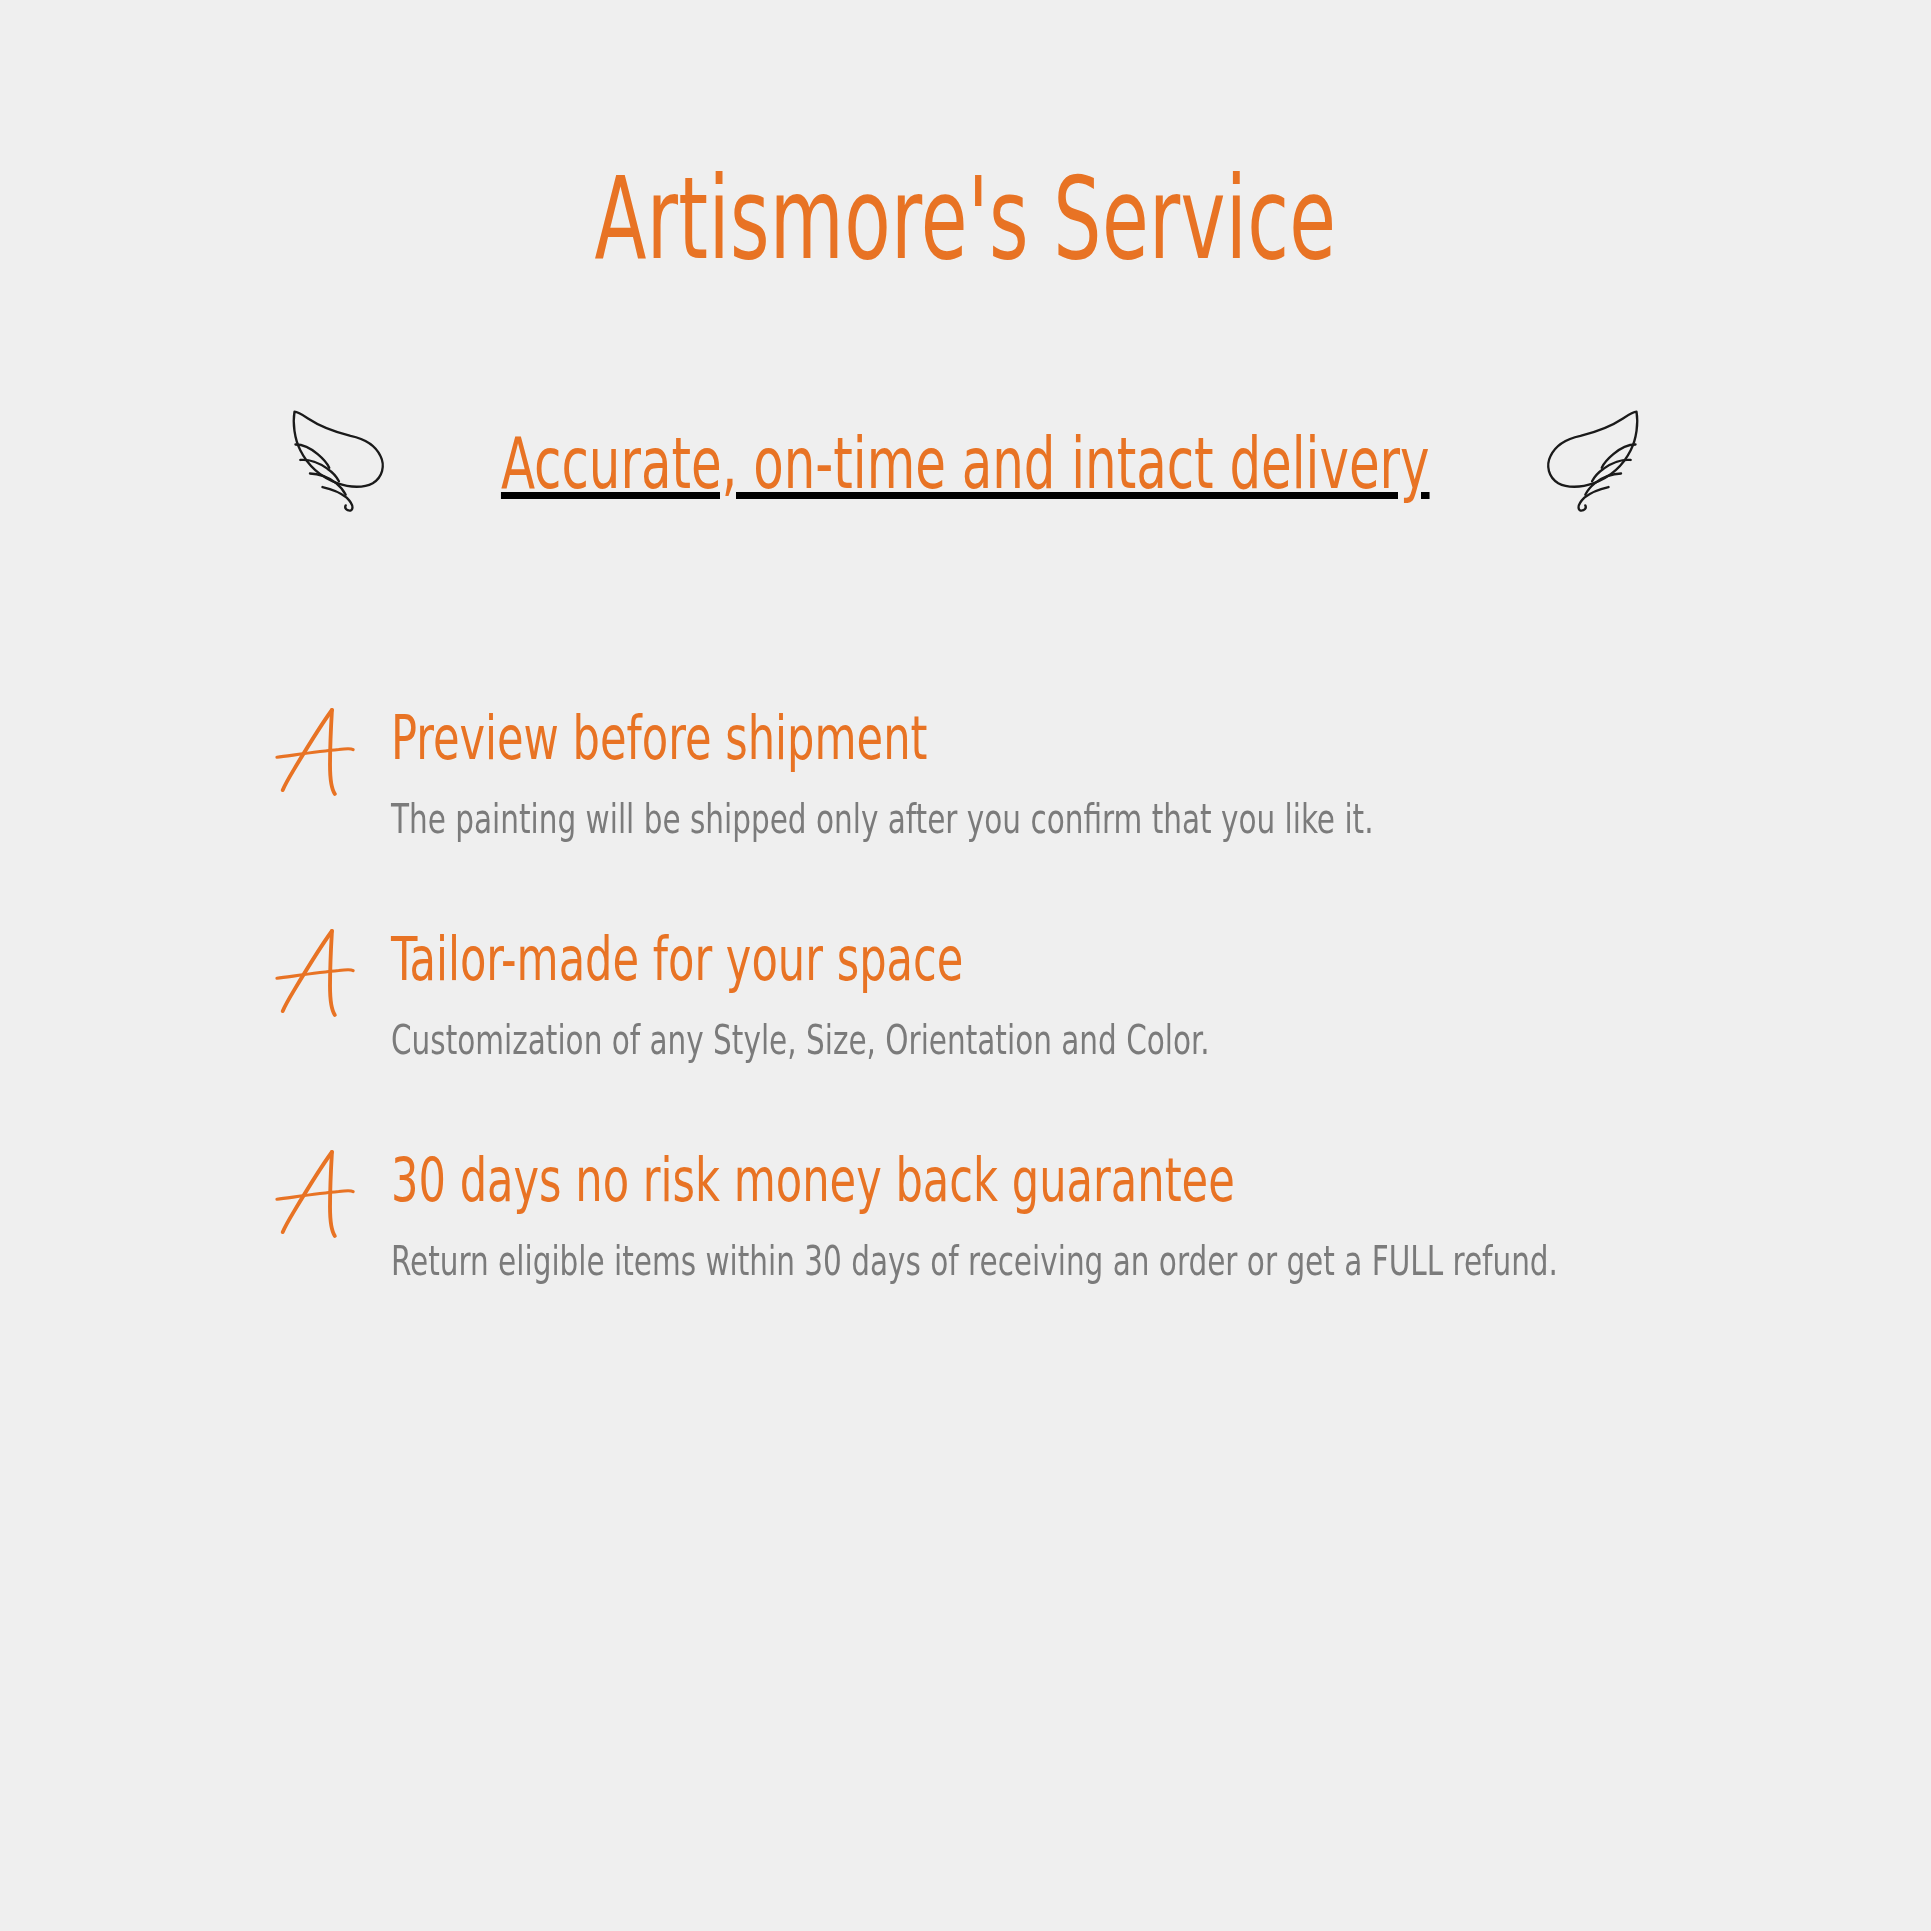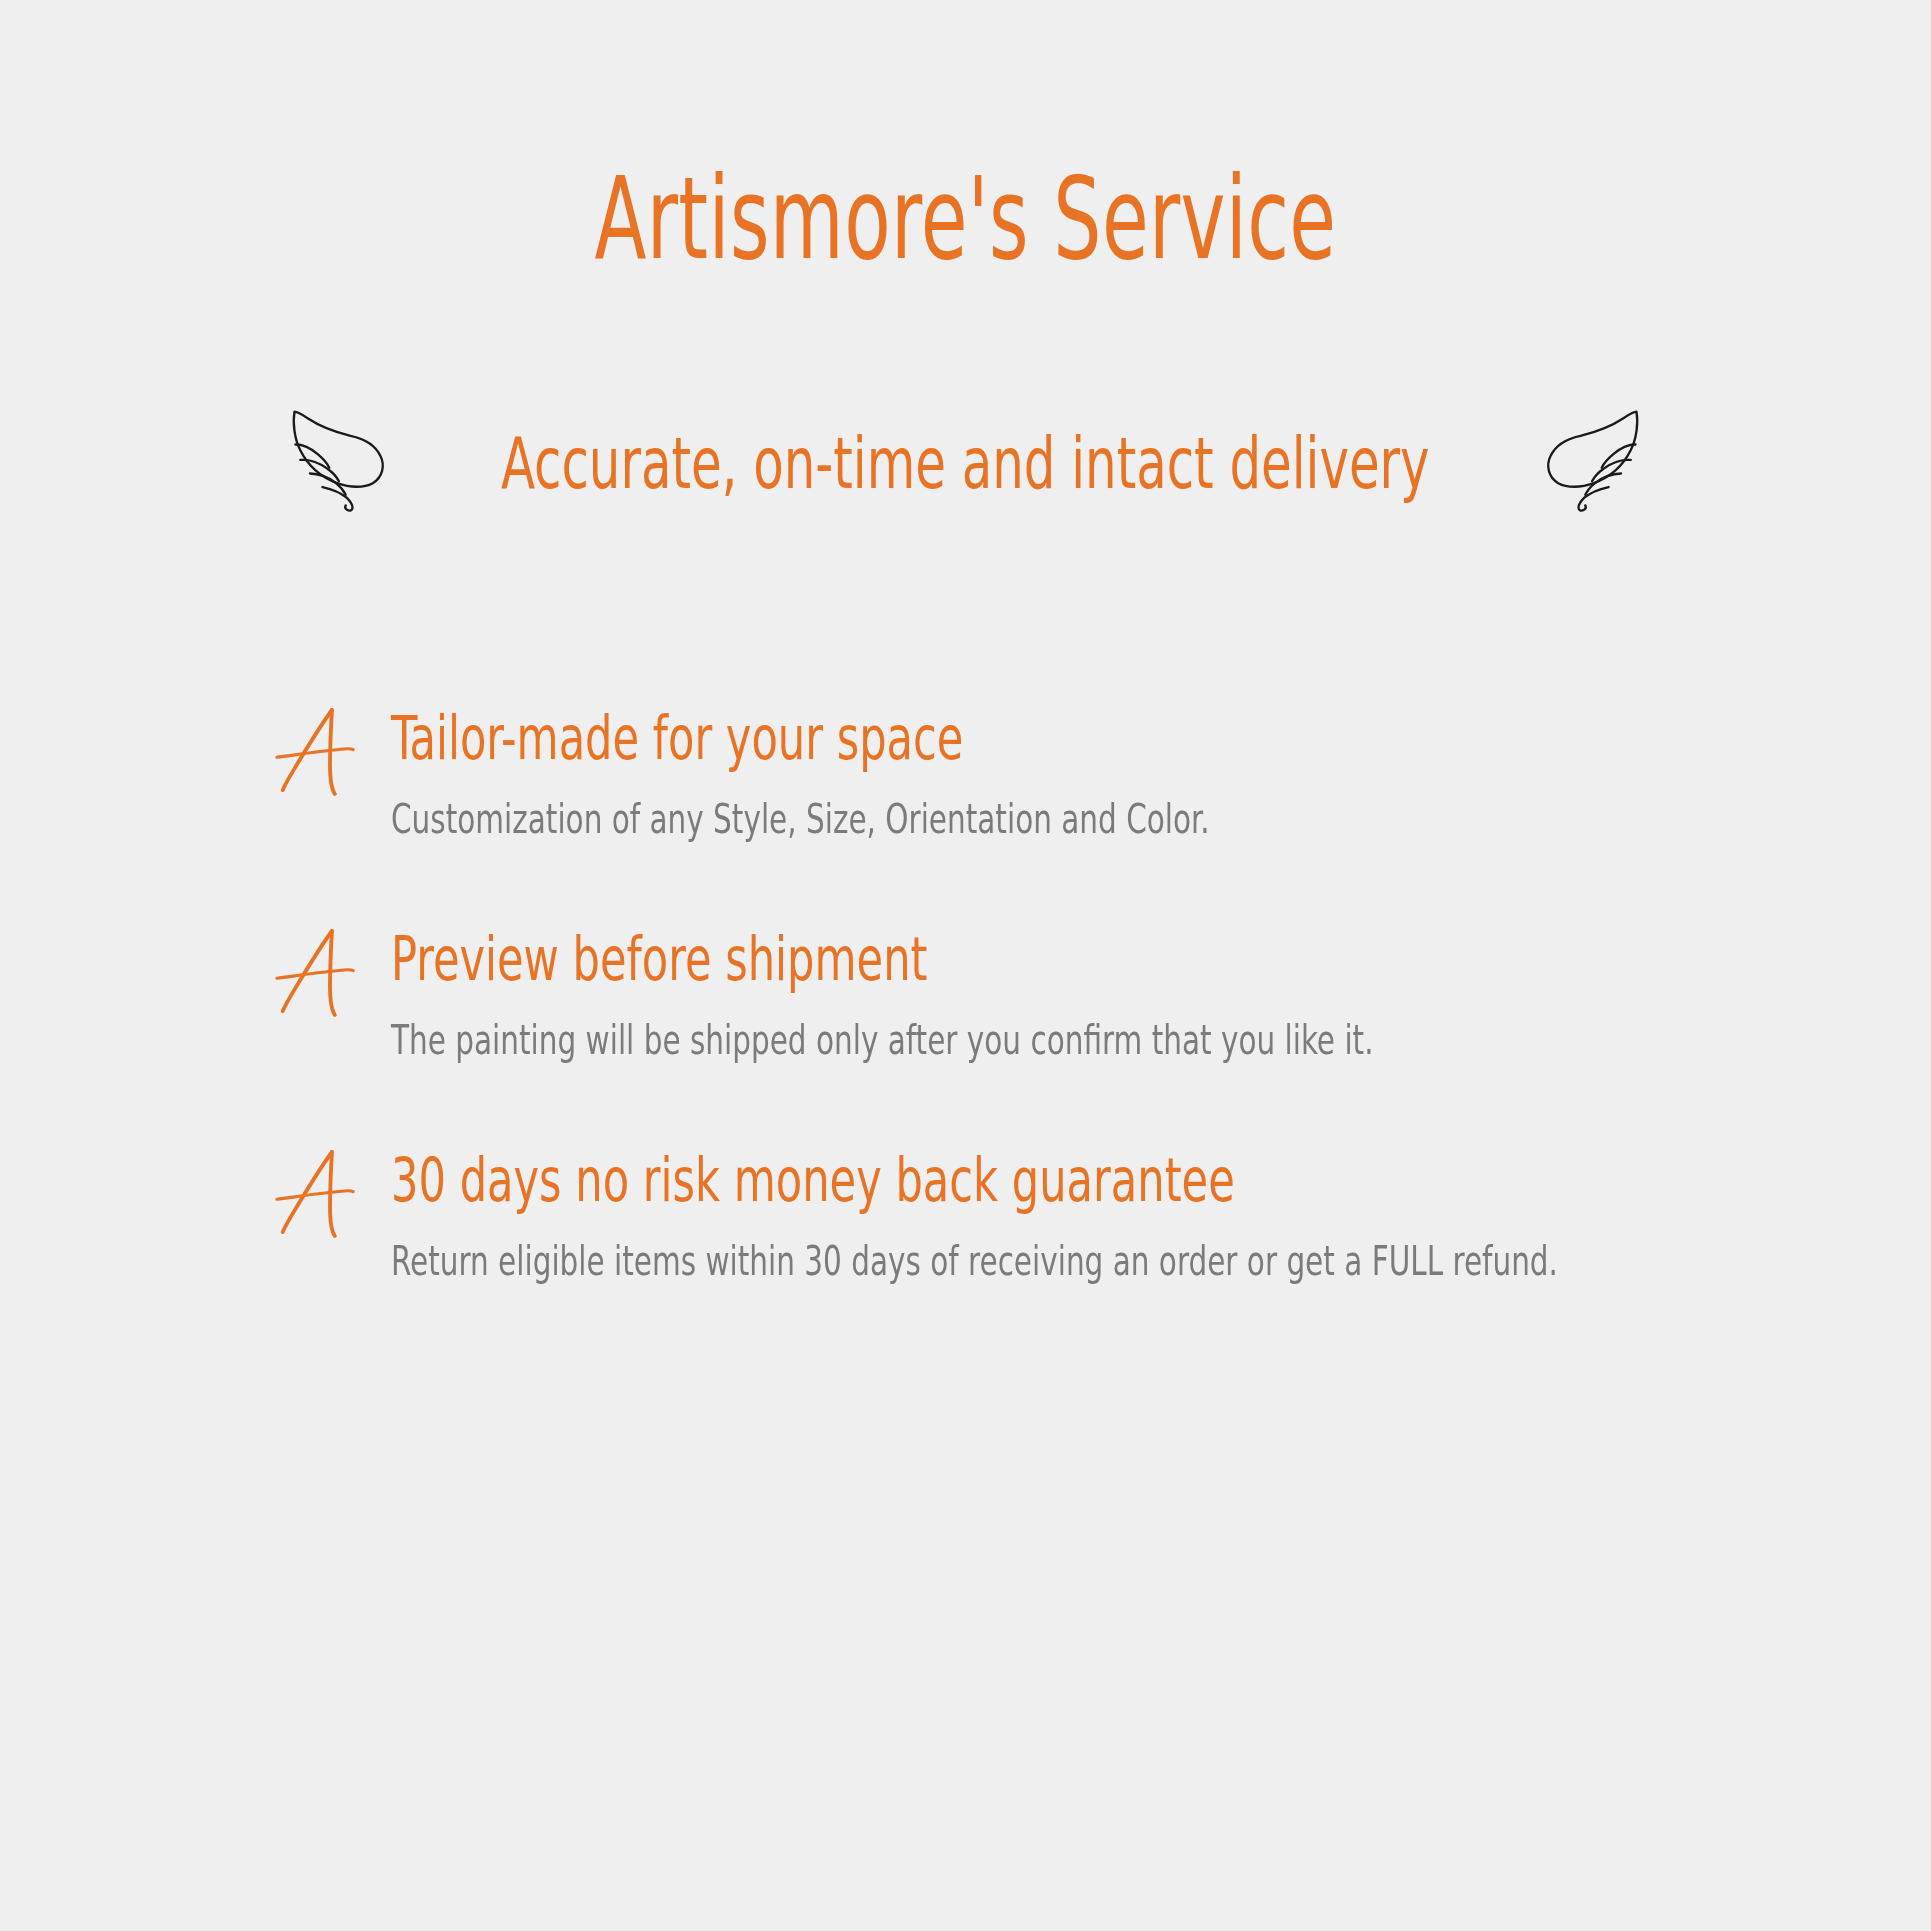--- a/index.html
+++ b/index.html
@@ -43,20 +43,21 @@
   .subtitle-row {
     position: absolute;
     top: 386px;
     left: 0;
     width: 1931px;
     height: 145px;
     display: flex;
     align-items: center;
     justify-content: center;
     gap: 0px;
+    text-decoration: underline;
   }
   .wing {
     width: 116px;
     height: 114px;
     flex: none;
     display: block;
   }
   .wing svg { display:block; width:100%; height:100%; }
 
   .subtitle {
@@ -146,49 +147,49 @@
           <path d="M17 44 C24 44 33 48 40 54 C46 59 50 64 52 68"></path>
           <path d="M22 60 C31 59 42 63 50 69 C56 73 60 78 62 82"></path>
           <path d="M32 74 C41 74 52 78 59 84 C64 88 67 92 69 96"></path>
           <path d="M45 88 C54 90 64 94 70 99 C74 103 76 106 76 109 C76 112 74 113 71 112 C69 111 68 109 69 107"></path>
         </g>
       </svg>
     </span>
   </div>
 
   <div class="features">
+
+    <div class="feature">
+      <span class="a-icon">
+        <svg viewBox="0 0 86 96" xmlns="http://www.w3.org/2000/svg">
+          <g fill="none" stroke="#e87324" stroke-linecap="round" stroke-linejoin="round">
+            <path d="M59 5 C48 20 32 46 20 66 C14 76 10 83 8 88" stroke-width="4"></path>
+            <path d="M59 5 C58 22 57 44 57 62 C57 76 58 86 62 92" stroke-width="4"></path>
+            <path d="M2 54 C18 52 44 48 66 46 C74 45 79 45 81 46" stroke-width="3.2"></path>
+          </g>
+        </svg>
+      </span>
+      <div class="feature-title">Preview before shipment</div>
+      <div class="feature-desc">The painting will be shipped only after you confirm that you like it.</div>
+    </div>
 
     <div class="feature">
       <span class="a-icon">
         <svg viewBox="0 0 86 96" xmlns="http://www.w3.org/2000/svg">
           <g fill="none" stroke="#e87324" stroke-linecap="round" stroke-linejoin="round">
             <path d="M59 5 C48 20 32 46 20 66 C14 76 10 83 8 88" stroke-width="4"></path>
             <path d="M59 5 C58 22 57 44 57 62 C57 76 58 86 62 92" stroke-width="4"></path>
             <path d="M2 54 C18 52 44 48 66 46 C74 45 79 45 81 46" stroke-width="3.2"></path>
           </g>
         </svg>
       </span>
       <div class="feature-title">Tailor-made for your space</div>
       <div class="feature-desc">Customization of any Style, Size, Orientation and Color.</div>
     </div>
 
-    <div class="feature">
-      <span class="a-icon">
-        <svg viewBox="0 0 86 96" xmlns="http://www.w3.org/2000/svg">
-          <g fill="none" stroke="#e87324" stroke-linecap="round" stroke-linejoin="round">
-            <path d="M59 5 C48 20 32 46 20 66 C14 76 10 83 8 88" stroke-width="4"></path>
-            <path d="M59 5 C58 22 57 44 57 62 C57 76 58 86 62 92" stroke-width="4"></path>
-            <path d="M2 54 C18 52 44 48 66 46 C74 45 79 45 81 46" stroke-width="3.2"></path>
-          </g>
-        </svg>
-      </span>
-      <div class="feature-title">Preview before shipment</div>
-      <div class="feature-desc">The painting will be shipped only after you confirm that you like it.</div>
-    </div>
-
 
     <div class="feature">
       <span class="a-icon">
         <svg viewBox="0 0 86 96" xmlns="http://www.w3.org/2000/svg">
           <g fill="none" stroke="#e87324" stroke-linecap="round" stroke-linejoin="round">
             <path d="M59 5 C48 20 32 46 20 66 C14 76 10 83 8 88" stroke-width="4"></path>
             <path d="M59 5 C58 22 57 44 57 62 C57 76 58 86 62 92" stroke-width="4"></path>
             <path d="M2 54 C18 52 44 48 66 46 C74 45 79 45 81 46" stroke-width="3.2"></path>
           </g>
         </svg>

